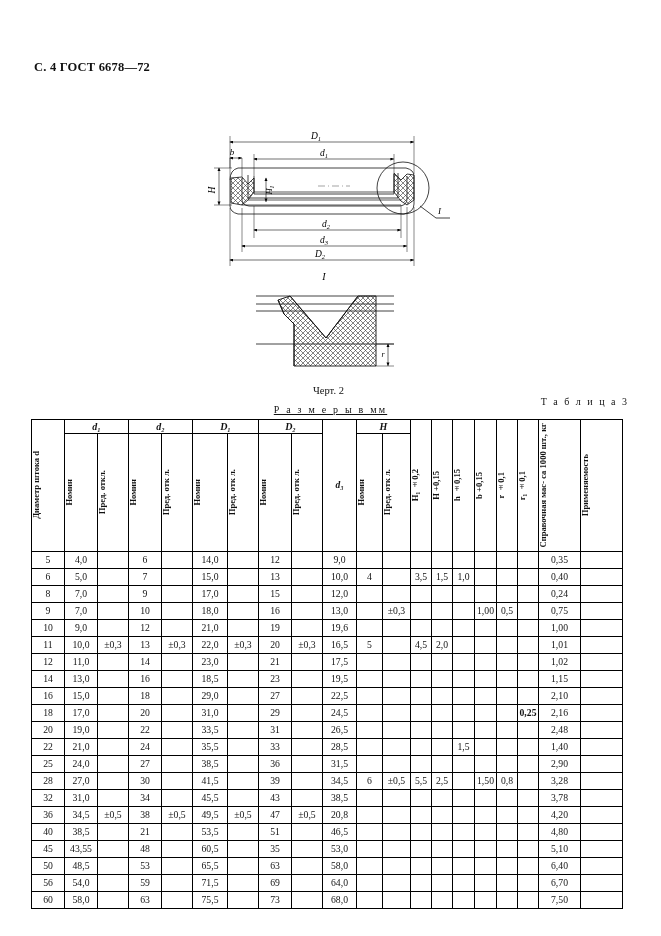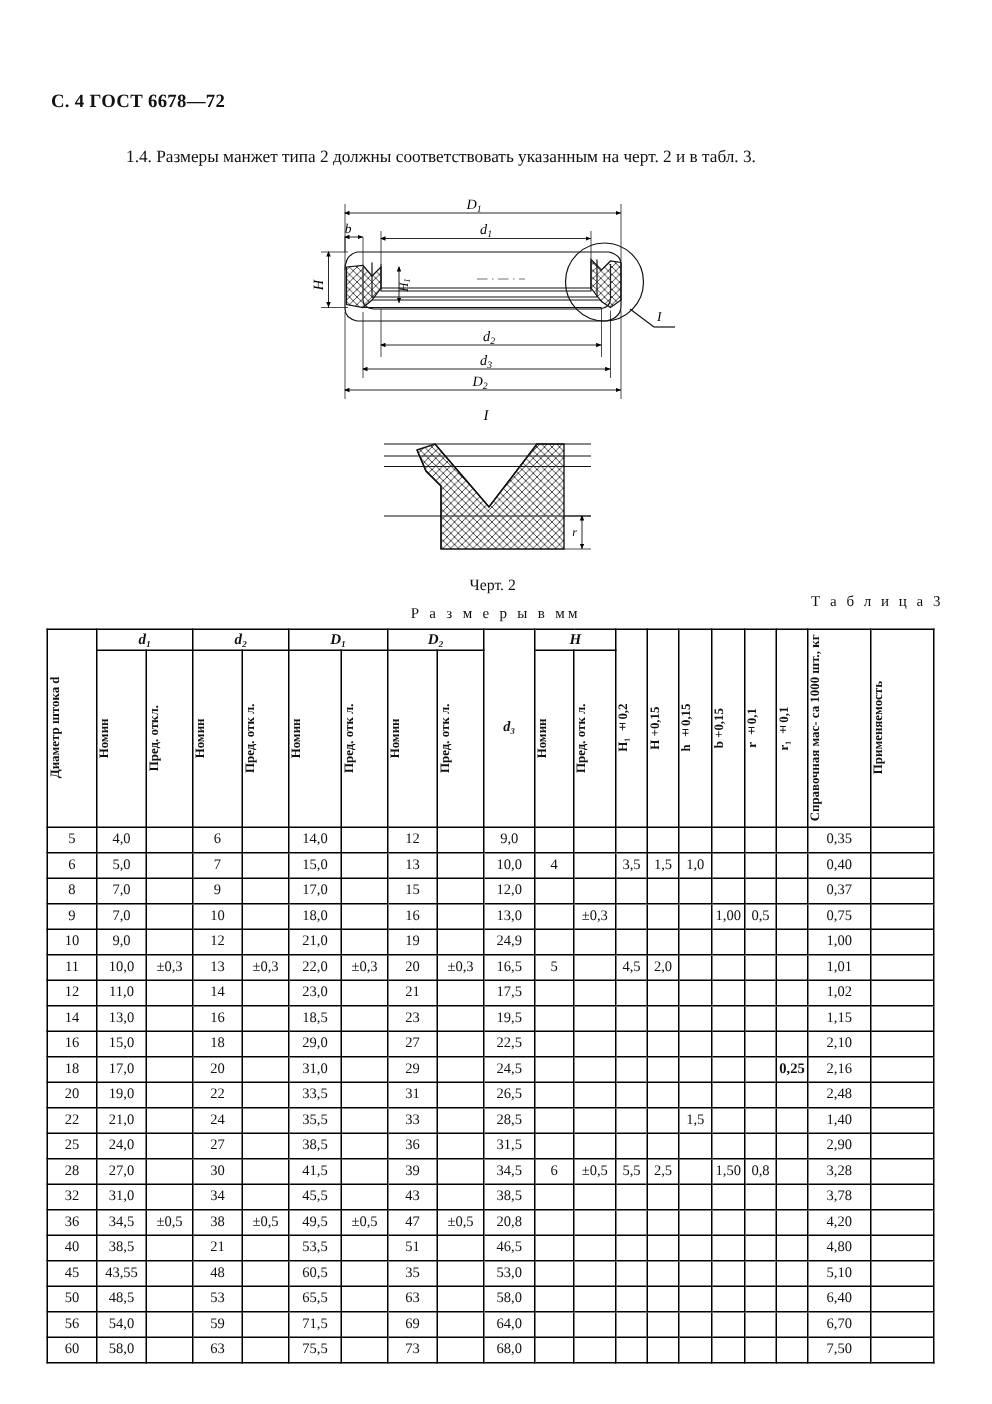--- a/index.html
+++ b/index.html
@@ -31,21 +31,21 @@
   }
 
   
   .tbl-label{
     position:absolute;right:32px;top:396px;
     font-size:10px;letter-spacing:2px;
   }
   .sizes-label{
     position:absolute;left:0;right:0;top:404px;
     text-align:center;
-    font-size:10px;letter-spacing:2.2px;
+    font-size:10px;letter-spacing:2.2px;text-decoration:underline;
   }
 
   
   .tbl-wrap{position:absolute;left:31px;top:419px;}
   table.gost{
     border-collapse:collapse;
     table-layout:fixed;
     font-size:9.5px;
   }
   table.gost th, table.gost td{
@@ -69,21 +69,20 @@
   .it{font-style:italic;}
   .blank{}
 </style>
 </head>
 <body>
 
 <div class="page">
 
   <div class="page-header">С. 4 ГОСТ 6678—72</div>
 
-  <div class="clause">1.4. Размеры манжет типа 2 должны соответствовать указанным на черт. 2 и в табл. 3.</div>
 
   <div class="figure">
     <svg width="268" height="252" viewBox="0 0 268 252">
       <defs>
         <pattern id="hatch" width="4" height="4" patternUnits="userSpaceOnUse" patternTransform="rotate(45)">
           <line x1="0" y1="0" x2="0" y2="4" stroke="#333" stroke-width="0.6"></line>
         </pattern>
         <pattern id="xhatch" width="5" height="5" patternUnits="userSpaceOnUse">
           <path d="M0,0 L5,5 M5,0 L0,5" stroke="#333" stroke-width="0.6"></path>
         </pattern>
@@ -367,21 +366,21 @@
             <td class="blank" style="border-bottom: none;"></td>
             <td>12,0</td>
             <td class="blank" style="border-bottom: none;"></td>
             <td class="blank"></td>
             <td class="blank" style="border-bottom: none;"></td>
             <td class="blank" style="border-bottom: none;"></td>
             <td class="blank" style="border-bottom: none;"></td>
             <td class="blank"></td>
             <td class="blank"></td>
             <td class="blank" style="border-bottom: none;"></td>
-            <td>0,37</td>
+            <td>0,24</td>
             <td class="blank" style="border-bottom: none;"></td>
           </tr>
           <tr>
             <td>9</td>
             <td>7,0</td>
             <td class="blank" style="border-bottom: none;"></td>
             <td>10</td>
             <td class="blank" style="border-bottom: none;"></td>
             <td>18,0</td>
             <td class="blank" style="border-bottom: none;"></td>
@@ -402,21 +401,21 @@
           <tr>
             <td>10</td>
             <td>9,0</td>
             <td class="blank"></td>
             <td>12</td>
             <td class="blank"></td>
             <td>21,0</td>
             <td class="blank"></td>
             <td>19</td>
             <td class="blank"></td>
-            <td>24,9</td>
+            <td>19,6</td>
             <td class="blank"></td>
             <td class="blank" style="border-bottom: none;"></td>
             <td class="blank"></td>
             <td class="blank"></td>
             <td class="blank" style="border-bottom: none;"></td>
             <td class="blank" style="border-bottom: none;"></td>
             <td class="blank" style="border-bottom: none;"></td>
             <td class="blank" style="border-bottom: none;"></td>
             <td>1,00</td>
             <td class="blank" style="border-bottom: none;"></td>

